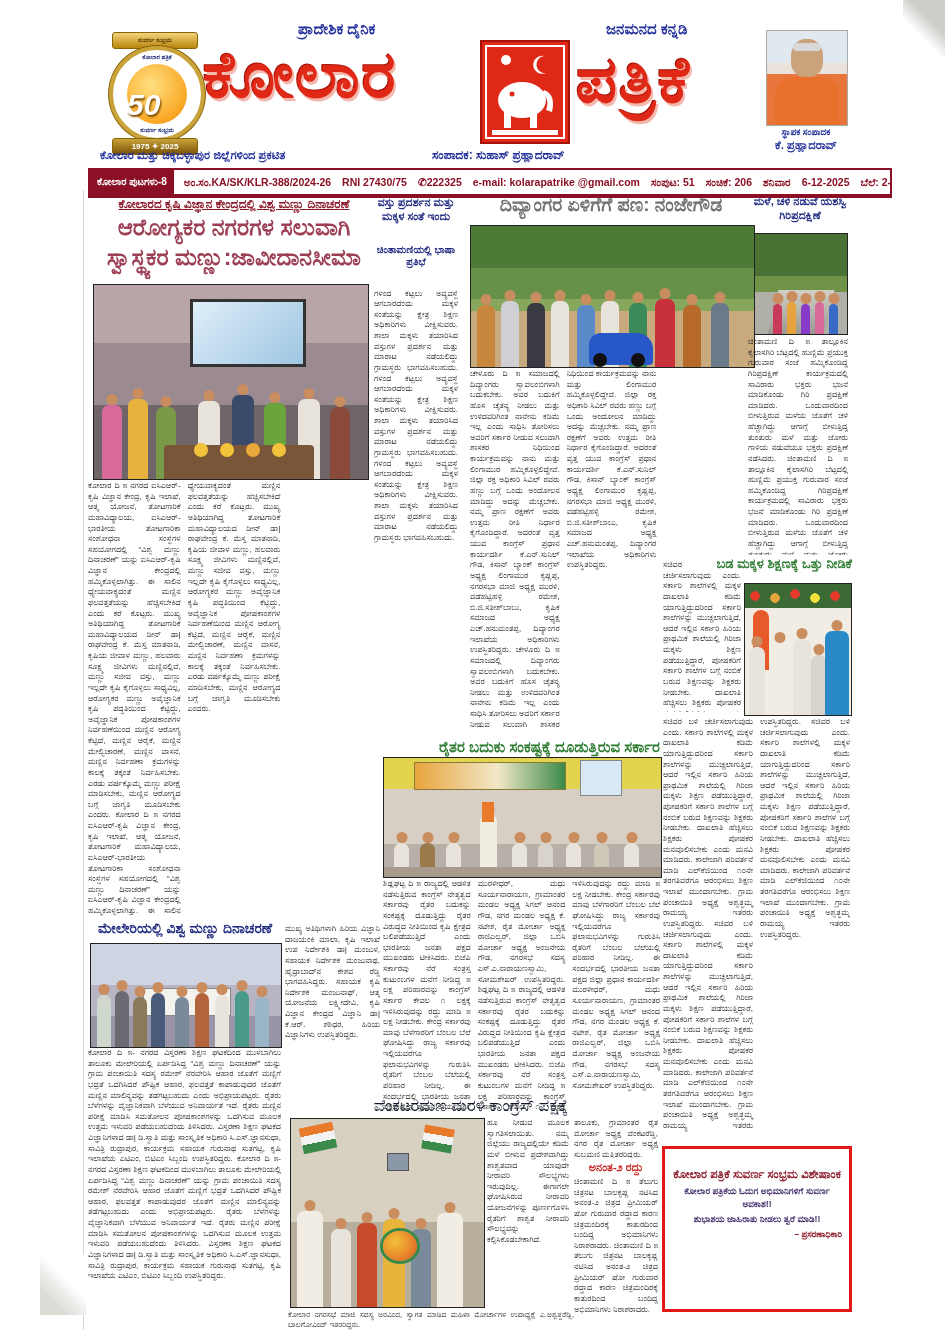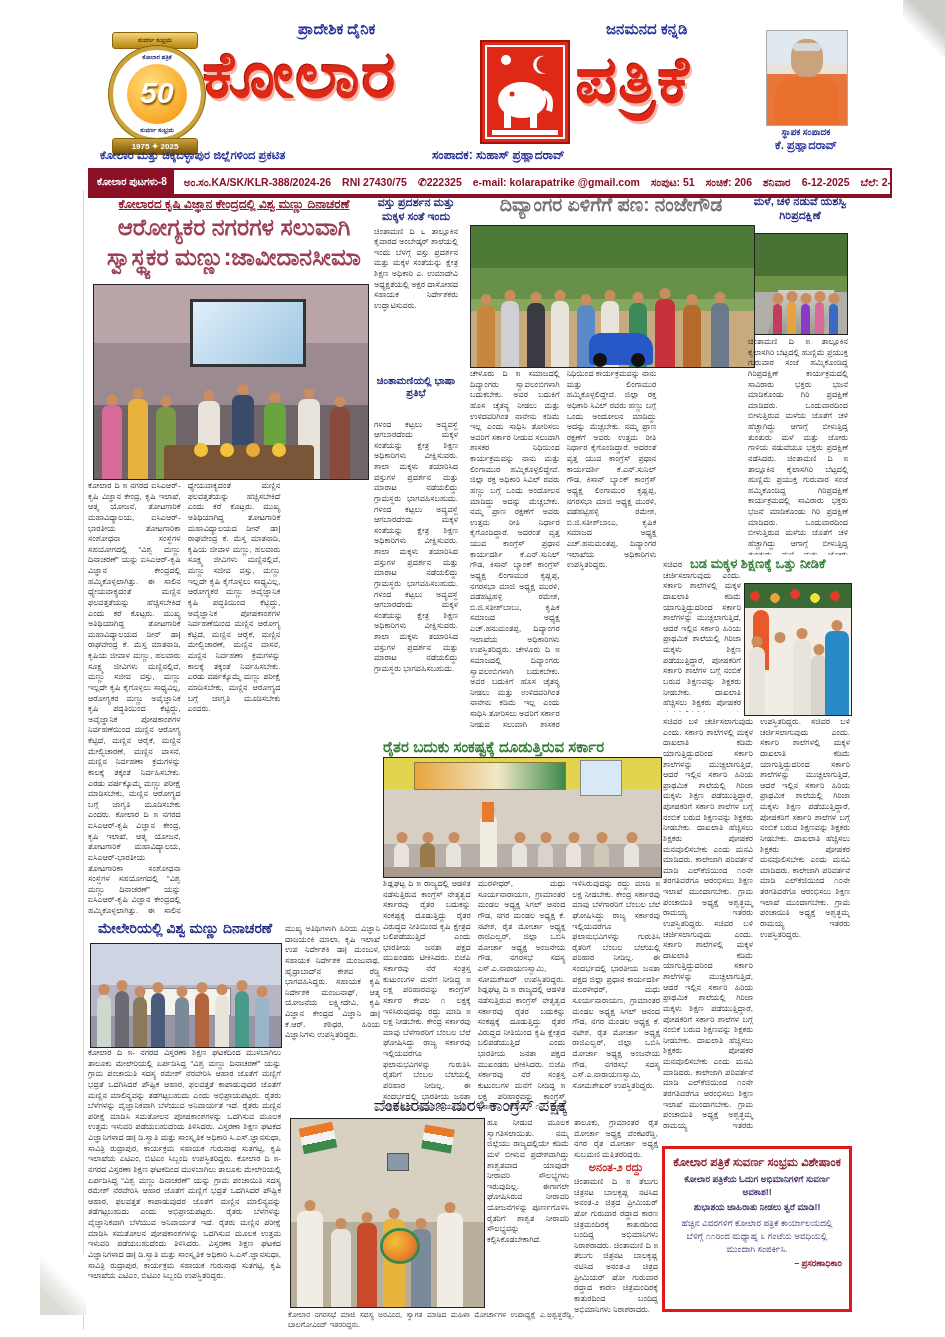--- a/index.html
+++ b/index.html
@@ -14,54 +14,54 @@
   .tagline{color:#23309a;font-weight:bold;font-size:15px;}
   .masthead{color:#e02817;font-weight:800;letter-spacing:2px;
             text-shadow:2px 3px 0 #f4b9ae, -1px -1px 0 #a51206;line-height:1;}
   .logo-wrap{width:96px;height:128px;}
   .logo-ribbon{position:absolute;left:6px;width:84px;height:15px;background:linear-gradient(180deg,#f3d37a,#b8860b);
                border:1px solid #8a6508;border-radius:3px;color:#5a3c00;font-size:6px;text-align:center;line-height:15px;overflow:hidden;font-weight:bold;}
   .logo-circle{position:absolute;left:3px;top:14px;width:88px;height:88px;border-radius:50%;
                border:4px solid #caa23a;background:#fff;box-shadow:0 0 0 1px #8a6508;}
   .logo-inner{position:absolute;left:14px;top:14px;width:60px;height:60px;border-radius:50%;
               background:radial-gradient(circle at 40% 35%,#ffe082,#f9a825 70%,#ef6c00);}
-  .logo-50{position:absolute;width:100%;text-align:center;top:12px;font-size:30px;font-weight:800;color:#fff;
+  .logo-50{position:absolute;width:100%;top:24px;font-size:30px;font-weight:800;color:#fff;
            text-shadow:1px 2px 2px #7a4a00;font-style:italic;}
   .ringtxt{position:absolute;width:100%;text-align:center;font-size:6px;color:#1a2a7a;font-weight:bold;}
   .emblem{background:#e02817;border:2px solid #a51206;}
   .navybold{color:#23309a;font-weight:bold;}
 
   
   .infobar{left:88px;top:168px;width:800px;height:24px;border:2px solid #8b1026;box-shadow:0 2px 0 #8b1026;
            display:flex;align-items:center;background:#fff;color:#8b1026;font-weight:bold;font-size:10.5px;
            white-space:nowrap;overflow:hidden;}
   .infobar .chip{background:#8b1026;color:#fff;height:100%;display:flex;align-items:center;padding:0 7px;margin-right:10px;font-size:10px;}
   .infobar span{margin-right:11px;}
 
   
   .kicker{color:#8b1a2b;font-weight:bold;font-size:12px;text-align:center;text-decoration:underline;}
   .headA{color:#9c3f55;font-weight:800;font-size:23px;line-height:1.3;text-align:center;}
   .bodytxt{font-size:8px;line-height:1.33;text-align:justify;color:#1d1d1d;overflow:hidden;column-fill:auto;word-break:break-word;}
   .cols3{column-count:3;column-gap:7px;}
   .cols2{column-count:2;column-gap:7px;}
   .hnavy{color:#1f2a80;font-weight:800;text-align:center;line-height:1.25;}
-  .hgreen{color:#2e7d32;font-weight:800;text-align:left;}
+  .hgreen{color:#2e7d32;font-weight:800;text-align:right;}
   .hred{color:#737373;font-weight:800;text-align:center;}
   .hdarkred{color:#0f172a;font-weight:400;text-align:right;}
   .subred{color:#c62320;font-weight:800;font-size:11px;text-align:center;margin:3px 0;}
   .caption{font-size:7.5px;line-height:1.3;text-align:justify;color:#222;}
 
   .photo{position:absolute;border:1px solid #222;overflow:hidden;background:#9a9a9a;}
   .p{position:absolute;bottom:0;border-radius:7px 7px 0 0;}
   .p::before{content:"";position:absolute;top:-11px;left:50%;transform:translateX(-50%);
              width:11px;height:11px;border-radius:50%;background:#c98d5f;}
 
   
   .notice{left:662px;top:1146px;width:190px;height:166px;border:3px solid #e21717;background:#fff;
-          padding:6px 7px;box-sizing:border-box;text-align:center;overflow:hidden;}
+          padding:18px 7px;box-sizing:border-box;text-align:center;overflow:hidden;}
   .notice .t{color:#8b1a2b;font-weight:800;font-size:11.5px;line-height:1.3;}
   .notice .l{color:#46306e;font-weight:bold;font-size:8.8px;line-height:1.45;margin-top:3px;}
   .notice .sig{color:#8b1a2b;font-weight:bold;font-size:8.5px;text-align:right;margin-top:3px;}
 </style>
 </head>
 <body>
 
 <div class="abs edge-left"></div>
 <div class="abs fold-tr"></div>
 <div class="abs fold-bl"></div>
@@ -152,21 +152,20 @@
   <div class="p" style="left:84px;height:50px;width:14px;background:#7a8a9a;"></div>
   <div class="p" style="left:104px;height:54px;width:14px;background:#b4643c;"></div>
   <div class="p" style="left:124px;height:52px;width:14px;background:#e8e4dc;"></div>
   <div class="p" style="left:144px;height:56px;width:14px;background:#4a9a8a;"></div>
   <div class="p" style="left:164px;height:50px;width:14px;background:#9ab4c8;"></div>
 </div>
 <div class="abs bodytxt" style="left:88px;top:1048px;width:193px;height:286px;">ಕೋಲಾರ ದಿ ೫- ನಗರದ ವಿಸ್ತರಣಾ ಶಿಕ್ಷಣ ಘಟಕದಿಂದ ಮುಳಬಾಗಿಲು ತಾಲೂಕು ಮೇಲೇರಿಯಲ್ಲಿ ಏರ್ಪಡಿಸಿದ್ದ “ವಿಶ್ವ ಮಣ್ಣು ದಿನಾಚರಣೆ” ಯನ್ನು ಗ್ರಾಮ ಪಂಚಾಯಿತಿ ಸದಸ್ಯ ರಮೇಶ್ ನೆರವೇರಿಸಿ ಆಹಾರ ಜೊತೆಗೆ ಮಣ್ಣಿಗೆ ಭದ್ರತೆ ಒದಗಿಸಿದರೆ ಪೌಷ್ಟಿಕ ಆಹಾರ, ಫಲವತ್ತತೆ ಕಾಪಾಡುವುದರ ಜೊತೆಗೆ ಮಣ್ಣಿನ ಮಾಲಿನ್ಯವನ್ನು ತಡೆಗಟ್ಟಬಹುದು ಎಂದು ಅಭಿಪ್ರಾಯಪಟ್ಟರು. ರೈತರು ಬೆಳೆಗಳನ್ನು ವೈಜ್ಞಾನಿಕವಾಗಿ ಬೆಳೆಯುವ ಅನಿವಾರ್ಯತೆ ಇದೆ. ರೈತರು ಮಣ್ಣಿನ ಪರೀಕ್ಷೆ ಮಾಡಿಸಿ ಸಮತೋಲನ ಪೋಷಕಾಂಶಗಳನ್ನು ಒದಗಿಸುವ ಮೂಲಕ ಉತ್ತಮ ಇಳುವರಿ ಪಡೆಯಬಹುದೆಂದು ತಿಳಿಸಿದರು. ವಿಸ್ತರಣಾ ಶಿಕ್ಷಣ ಘಟಕದ ವಿಜ್ಞಾನಿಗಳಾದ ಡಾ| ಡಿ.ಸ್ವಾತಿ ಮತ್ತು ಸಾಂಸ್ಕೃತಿಕ ಅಧಿಕಾರಿ ಸಿ.ಎಸ್.ಜ್ಞಾನಸುಧಾ, ಸಾವಿತ್ರಿ ರುದ್ರಾಪುರ, ಕಾರ್ಯಕ್ರಮ ಸಹಾಯಕ ಗುರುನಾಥ ಸುತಗಟ್ಟಿ, ಕೃಷಿ ಇಲಾಖೆಯ ಎಟಿಎಂ, ಬಿಟಿಎಂ ಸಿಬ್ಬಂದಿ ಉಪಸ್ಥಿತರಿದ್ದರು. ಕೋಲಾರ ದಿ ೫- ನಗರದ ವಿಸ್ತರಣಾ ಶಿಕ್ಷಣ ಘಟಕದಿಂದ ಮುಳಬಾಗಿಲು ತಾಲೂಕು ಮೇಲೇರಿಯಲ್ಲಿ ಏರ್ಪಡಿಸಿದ್ದ “ವಿಶ್ವ ಮಣ್ಣು ದಿನಾಚರಣೆ” ಯನ್ನು ಗ್ರಾಮ ಪಂಚಾಯಿತಿ ಸದಸ್ಯ ರಮೇಶ್ ನೆರವೇರಿಸಿ ಆಹಾರ ಜೊತೆಗೆ ಮಣ್ಣಿಗೆ ಭದ್ರತೆ ಒದಗಿಸಿದರೆ ಪೌಷ್ಟಿಕ ಆಹಾರ, ಫಲವತ್ತತೆ ಕಾಪಾಡುವುದರ ಜೊತೆಗೆ ಮಣ್ಣಿನ ಮಾಲಿನ್ಯವನ್ನು ತಡೆಗಟ್ಟಬಹುದು ಎಂದು ಅಭಿಪ್ರಾಯಪಟ್ಟರು. ರೈತರು ಬೆಳೆಗಳನ್ನು ವೈಜ್ಞಾನಿಕವಾಗಿ ಬೆಳೆಯುವ ಅನಿವಾರ್ಯತೆ ಇದೆ. ರೈತರು ಮಣ್ಣಿನ ಪರೀಕ್ಷೆ ಮಾಡಿಸಿ ಸಮತೋಲನ ಪೋಷಕಾಂಶಗಳನ್ನು ಒದಗಿಸುವ ಮೂಲಕ ಉತ್ತಮ ಇಳುವರಿ ಪಡೆಯಬಹುದೆಂದು ತಿಳಿಸಿದರು. ವಿಸ್ತರಣಾ ಶಿಕ್ಷಣ ಘಟಕದ ವಿಜ್ಞಾನಿಗಳಾದ ಡಾ| ಡಿ.ಸ್ವಾತಿ ಮತ್ತು ಸಾಂಸ್ಕೃತಿಕ ಅಧಿಕಾರಿ ಸಿ.ಎಸ್.ಜ್ಞಾನಸುಧಾ, ಸಾವಿತ್ರಿ ರುದ್ರಾಪುರ, ಕಾರ್ಯಕ್ರಮ ಸಹಾಯಕ ಗುರುನಾಥ ಸುತಗಟ್ಟಿ, ಕೃಷಿ ಇಲಾಖೆಯ ಎಟಿಎಂ, ಬಿಟಿಎಂ ಸಿಬ್ಬಂದಿ ಉಪಸ್ಥಿತರಿದ್ದರು.</div>
 
 <div class="abs" style="left:374px;top:196px;width:84px;height:540px;overflow:hidden;">
   <div class="hnavy" style="font-size:11px;">ವಸ್ತು ಪ್ರದರ್ಶನ ಮತ್ತು ಮಕ್ಕಳ ಸಂತೆ ಇಂದು</div>
-  <div class="bodytxt" style="height:128px;margin-top:3px;">ಚಿಂತಾಮಣಿ ದಿ ೬ ತಾಲ್ಲೂಕಿನ ಕೈವಾರದ ಅಂಬೇಡ್ಕರ್ ಶಾಲೆಯಲ್ಲಿ ಇಂದು ಬೆಳಗ್ಗೆ ವಸ್ತು ಪ್ರದರ್ಶನ ಮತ್ತು ಮಕ್ಕಳ ಸಂತೆಯನ್ನು ಕ್ಷೇತ್ರ ಶಿಕ್ಷಣ ಅಧಿಕಾರಿ ಎ. ಉಮಾದೇವಿ ಅಧ್ಯಕ್ಷತೆಯಲ್ಲಿ ಅಕ್ಷರ ದಾಸೋಹದ ಸಹಾಯಕ ನಿರ್ದೇಶಕರು ಉದ್ಘಾಟಿಸುವರು.</div>
   <div class="hnavy" style="font-size:10px;margin:20px 0;">ಚಿಂತಾಮಣಿಯಲ್ಲಿ ಭಾಷಾ ಪ್ರತಿಭೆ</div>
   <div class="bodytxt" style="height:360px;">ಗಳಂದ ಕಟ್ಟಲು ಅವ್ಯವಸ್ಥೆ ಆಗಬಾರದೆಂದು ಮಕ್ಕಳ ಸಂತೆಯನ್ನು ಕ್ಷೇತ್ರ ಶಿಕ್ಷಣ ಅಧಿಕಾರಿಗಳು ವೀಕ್ಷಿಸುವರು. ಶಾಲಾ ಮಕ್ಕಳು ತಯಾರಿಸಿದ ವಸ್ತುಗಳ ಪ್ರದರ್ಶನ ಮತ್ತು ಮಾರಾಟ ನಡೆಯಲಿದ್ದು ಗ್ರಾಮಸ್ಥರು ಭಾಗವಹಿಸಬಹುದು. ಗಳಂದ ಕಟ್ಟಲು ಅವ್ಯವಸ್ಥೆ ಆಗಬಾರದೆಂದು ಮಕ್ಕಳ ಸಂತೆಯನ್ನು ಕ್ಷೇತ್ರ ಶಿಕ್ಷಣ ಅಧಿಕಾರಿಗಳು ವೀಕ್ಷಿಸುವರು. ಶಾಲಾ ಮಕ್ಕಳು ತಯಾರಿಸಿದ ವಸ್ತುಗಳ ಪ್ರದರ್ಶನ ಮತ್ತು ಮಾರಾಟ ನಡೆಯಲಿದ್ದು ಗ್ರಾಮಸ್ಥರು ಭಾಗವಹಿಸಬಹುದು. ಗಳಂದ ಕಟ್ಟಲು ಅವ್ಯವಸ್ಥೆ ಆಗಬಾರದೆಂದು ಮಕ್ಕಳ ಸಂತೆಯನ್ನು ಕ್ಷೇತ್ರ ಶಿಕ್ಷಣ ಅಧಿಕಾರಿಗಳು ವೀಕ್ಷಿಸುವರು. ಶಾಲಾ ಮಕ್ಕಳು ತಯಾರಿಸಿದ ವಸ್ತುಗಳ ಪ್ರದರ್ಶನ ಮತ್ತು ಮಾರಾಟ ನಡೆಯಲಿದ್ದು ಗ್ರಾಮಸ್ಥರು ಭಾಗವಹಿಸಬಹುದು.</div>
 </div>
 
 <div class="abs hred" style="left:470px;top:194px;width:282px;font-size:19px;">ದಿವ್ಯಾಂಗರ ಏಳಿಗೆಗೆ ಪಣ: ನಂಜೇಗೌಡ</div>
 <div class="photo" style="left:470px;top:225px;width:283px;height:141px;background:linear-gradient(180deg,#4e7a38 0 30%,#679148 30% 52%,#87a85c 52% 60%,#c8aa7e 60% 100%);">
   <div class="p" style="left:6px;height:62px;width:18px;background:#c8873c;"></div>
   <div class="p" style="left:30px;height:66px;width:18px;background:#cfcfd4;"></div>
   <div class="p" style="left:56px;height:64px;width:18px;background:#3a3a42;"></div>
   <div class="p" style="left:80px;height:66px;width:18px;background:#e8e4dc;"></div>
@@ -242,15 +241,14 @@
   <div class="p" style="left:48px;height:76px;width:18px;background:#e8e4dc;"></div>
   <div class="p" style="left:66px;height:60px;width:15px;background:#d8d4cc;"></div>
   <div class="p" style="left:80px;height:84px;width:24px;background:#2a8ac8;"></div>
 </div>
 <div class="abs bodytxt cols2" style="left:663px;top:717px;width:187px;height:424px;">ಸಚಿವರ ಬಳಿ ಚರ್ಚಿಸಲಾಗುವುದು ಎಂದು. ಸರ್ಕಾರಿ ಶಾಲೆಗಳಲ್ಲಿ ಮಕ್ಕಳ ದಾಖಲಾತಿ ಕಡಿಮೆ ಯಾಗುತ್ತಿದ್ದುದರಿಂದ ಸರ್ಕಾರಿ ಶಾಲೆಗಳನ್ನು ಮುಚ್ಚಲಾಗುತ್ತಿದೆ, ಆದರೆ ಇಲ್ಲಿನ ಸರ್ಕಾರಿ ಹಿರಿಯ ಪ್ರಾಥಮಿಕ ಶಾಲೆಯಲ್ಲಿ ಗಿರಿಜಾ ಮಕ್ಕಳು ಶಿಕ್ಷಣ ಪಡೆಯುತ್ತಿದ್ದಾರೆ, ಪೋಷಕರಿಗೆ ಸರ್ಕಾರಿ ಶಾಲೆಗಳ ಬಗ್ಗೆ ನಂಬಿಕೆ ಬರುವ ಶಿಕ್ಷಣವನ್ನು ಶಿಕ್ಷಕರು ನೀಡಬೇಕು. ದಾಖಲಾತಿ ಹೆಚ್ಚಿಸಲು ಶಿಕ್ಷಕರು ಪೋಷಕರ ಮನವೊಲಿಸಬೇಕು ಎಂದು ಮನವಿ ಮಾಡಿದರು. ಕಾಲೇಜಾಗಿ ಪರಿವರ್ತನೆ ಮಾಡಿ ಎಲ್‌ಕೆಜಿಯಿಂದ ೧೦ನೇ ತರಗತಿವರೆಗೂ ಆರಂಭಿಸಲು ಶಿಕ್ಷಣ ಇಲಾಖೆ ಮುಂದಾಗಬೇಕು. ಗ್ರಾಮ ಪಂಚಾಯಿತಿ ಅಧ್ಯಕ್ಷೆ ಅಶ್ವತ್ಥಮ್ಮ ರಾಮಯ್ಯ ಇತರರು ಉಪಸ್ಥಿತರಿದ್ದರು. ಸಚಿವರ ಬಳಿ ಚರ್ಚಿಸಲಾಗುವುದು ಎಂದು. ಸರ್ಕಾರಿ ಶಾಲೆಗಳಲ್ಲಿ ಮಕ್ಕಳ ದಾಖಲಾತಿ ಕಡಿಮೆ ಯಾಗುತ್ತಿದ್ದುದರಿಂದ ಸರ್ಕಾರಿ ಶಾಲೆಗಳನ್ನು ಮುಚ್ಚಲಾಗುತ್ತಿದೆ, ಆದರೆ ಇಲ್ಲಿನ ಸರ್ಕಾರಿ ಹಿರಿಯ ಪ್ರಾಥಮಿಕ ಶಾಲೆಯಲ್ಲಿ ಗಿರಿಜಾ ಮಕ್ಕಳು ಶಿಕ್ಷಣ ಪಡೆಯುತ್ತಿದ್ದಾರೆ, ಪೋಷಕರಿಗೆ ಸರ್ಕಾರಿ ಶಾಲೆಗಳ ಬಗ್ಗೆ ನಂಬಿಕೆ ಬರುವ ಶಿಕ್ಷಣವನ್ನು ಶಿಕ್ಷಕರು ನೀಡಬೇಕು. ದಾಖಲಾತಿ ಹೆಚ್ಚಿಸಲು ಶಿಕ್ಷಕರು ಪೋಷಕರ ಮನವೊಲಿಸಬೇಕು ಎಂದು ಮನವಿ ಮಾಡಿದರು. ಕಾಲೇಜಾಗಿ ಪರಿವರ್ತನೆ ಮಾಡಿ ಎಲ್‌ಕೆಜಿಯಿಂದ ೧೦ನೇ ತರಗತಿವರೆಗೂ ಆರಂಭಿಸಲು ಶಿಕ್ಷಣ ಇಲಾಖೆ ಮುಂದಾಗಬೇಕು. ಗ್ರಾಮ ಪಂಚಾಯಿತಿ ಅಧ್ಯಕ್ಷೆ ಅಶ್ವತ್ಥಮ್ಮ ರಾಮಯ್ಯ ಇತರರು ಉಪಸ್ಥಿತರಿದ್ದರು. ಸಚಿವರ ಬಳಿ ಚರ್ಚಿಸಲಾಗುವುದು ಎಂದು. ಸರ್ಕಾರಿ ಶಾಲೆಗಳಲ್ಲಿ ಮಕ್ಕಳ ದಾಖಲಾತಿ ಕಡಿಮೆ ಯಾಗುತ್ತಿದ್ದುದರಿಂದ ಸರ್ಕಾರಿ ಶಾಲೆಗಳನ್ನು ಮುಚ್ಚಲಾಗುತ್ತಿದೆ, ಆದರೆ ಇಲ್ಲಿನ ಸರ್ಕಾರಿ ಹಿರಿಯ ಪ್ರಾಥಮಿಕ ಶಾಲೆಯಲ್ಲಿ ಗಿರಿಜಾ ಮಕ್ಕಳು ಶಿಕ್ಷಣ ಪಡೆಯುತ್ತಿದ್ದಾರೆ, ಪೋಷಕರಿಗೆ ಸರ್ಕಾರಿ ಶಾಲೆಗಳ ಬಗ್ಗೆ ನಂಬಿಕೆ ಬರುವ ಶಿಕ್ಷಣವನ್ನು ಶಿಕ್ಷಕರು ನೀಡಬೇಕು. ದಾಖಲಾತಿ ಹೆಚ್ಚಿಸಲು ಶಿಕ್ಷಕರು ಪೋಷಕರ ಮನವೊಲಿಸಬೇಕು ಎಂದು ಮನವಿ ಮಾಡಿದರು. ಕಾಲೇಜಾಗಿ ಪರಿವರ್ತನೆ ಮಾಡಿ ಎಲ್‌ಕೆಜಿಯಿಂದ ೧೦ನೇ ತರಗತಿವರೆಗೂ ಆರಂಭಿಸಲು ಶಿಕ್ಷಣ ಇಲಾಖೆ ಮುಂದಾಗಬೇಕು. ಗ್ರಾಮ ಪಂಚಾಯಿತಿ ಅಧ್ಯಕ್ಷೆ ಅಶ್ವತ್ಥಮ್ಮ ರಾಮಯ್ಯ ಇತರರು ಉಪಸ್ಥಿತರಿದ್ದರು.</div>
 
 <div class="abs notice">
   <div class="t">ಕೋಲಾರ ಪತ್ರಿಕೆ ಸುವರ್ಣ ಸಂಭ್ರಮ ವಿಶೇಷಾಂಕ</div>
   <div class="l">ಕೋಲಾರ ಪತ್ರಿಕೆಯ ಓದುಗ ಅಭಿಮಾನಿಗಳಿಗೆ ಸುವರ್ಣ ಅವಕಾಶ!!</div>
   <div class="l">ಶುಭಾಶಯ ಜಾಹಿರಾತು ನೀಡಲು ತ್ವರೆ ಮಾಡಿ!!</div>
-  <div class="l" style="font-weight:normal;">ಹೆಚ್ಚಿನ ವಿವರಗಳಿಗೆ ಕೋಲಾರ ಪತ್ರಿಕೆ ಕಾರ್ಯಾಲಯದಲ್ಲಿ ಬೆಳಿಗ್ಗೆ ೧೧ರಿಂದ ಮಧ್ಯಾಹ್ನ ೩ ಗಂಟೆಯ ಅವಧಿಯಲ್ಲಿ ಮುಂದಾಗಿ ಸಂಪರ್ಕಿಸಿ.</div>
   <div class="sig">– ಪ್ರಸರಣಾಧಿಕಾರಿ</div>
 </div>
 
 </body></html>

